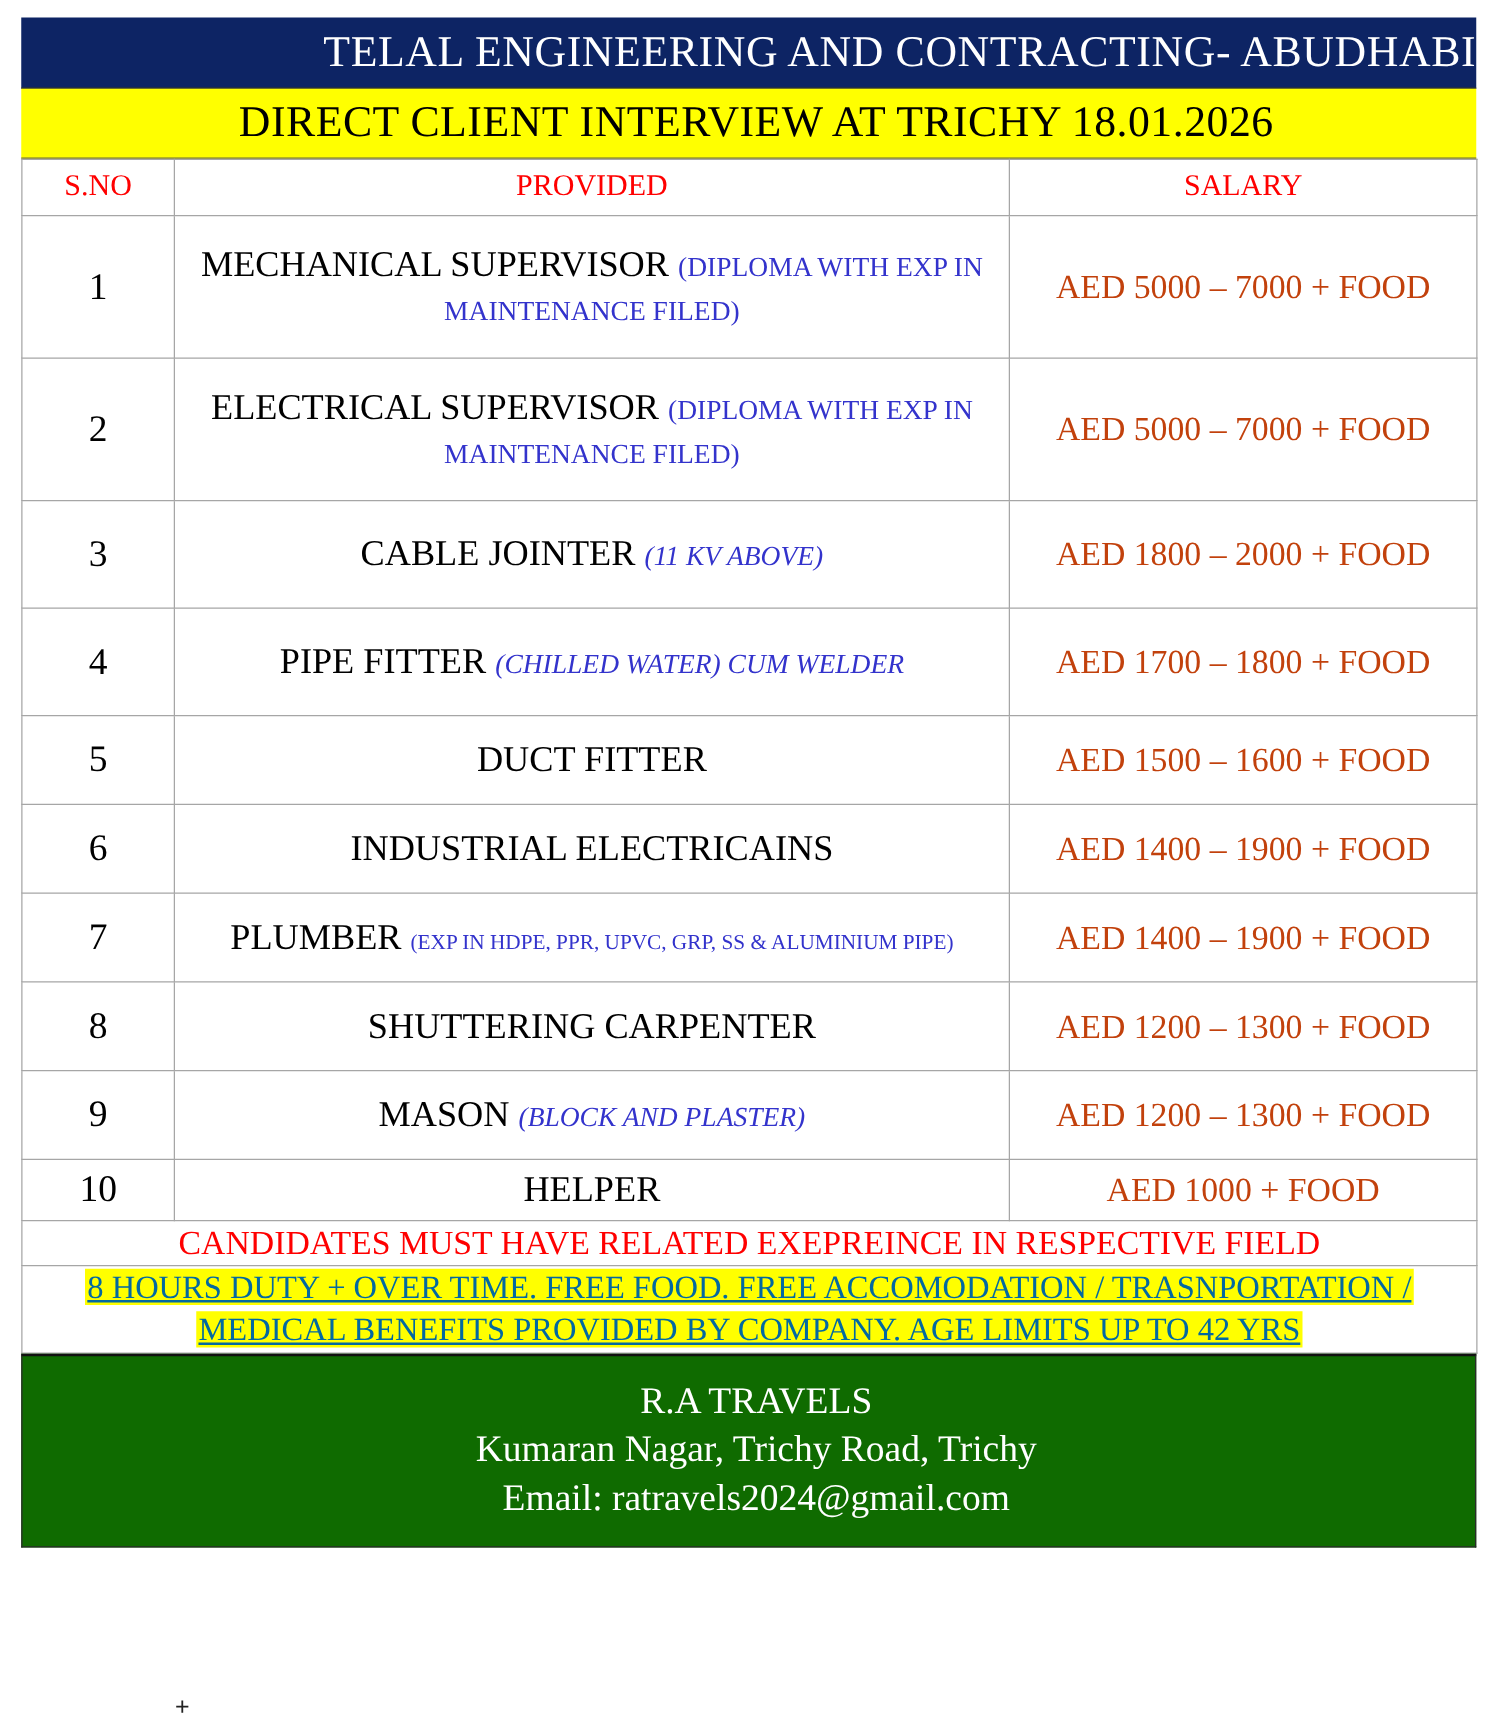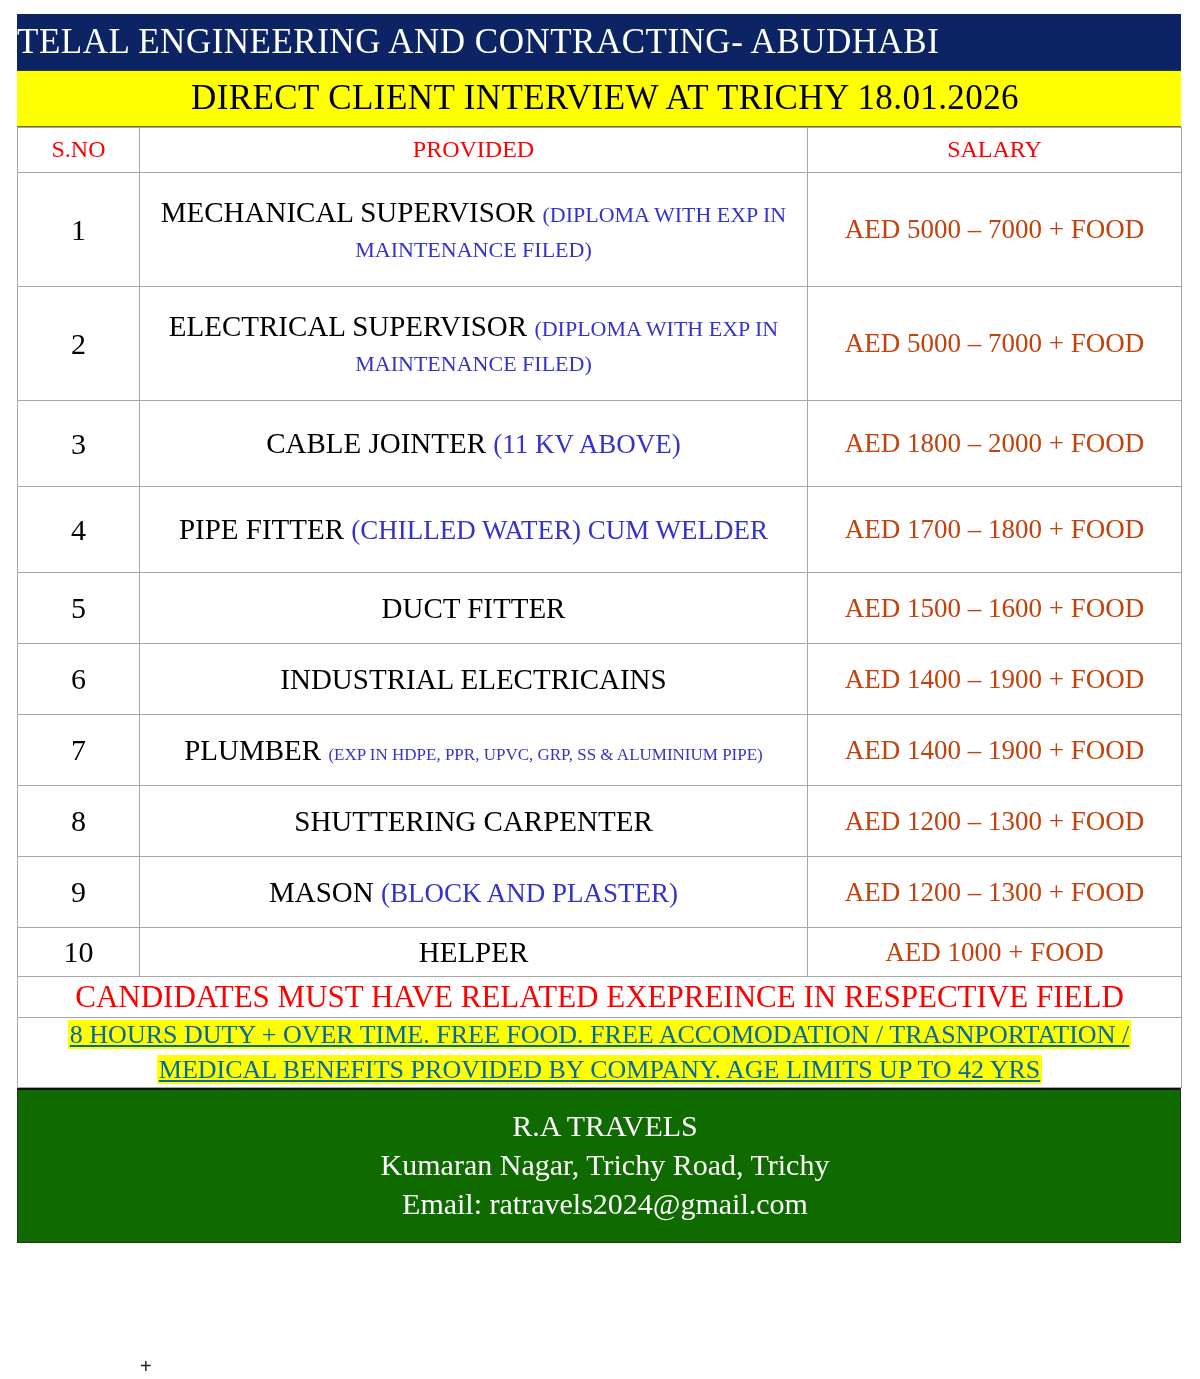--- a/index.html
+++ b/index.html
@@ -26,21 +26,21 @@
     left: 17px;
     top: 14px;
     width: 1164px;
     box-sizing: border-box;
   }
 
   
   .banner-company {
     background: #0d2464;
     color: #ffffff;
-    text-align: left;
+    text-align: right;
     font-size: 35px;
     line-height: 1.0;
     letter-spacing: 0.5px;
     padding: 10px 0 11px 0;
     font-family: "Liberation Serif", "DejaVu Serif", serif;
     white-space: nowrap;
     border-bottom: 1px solid #3a3a1a;
   }
   .banner-interview {
     background: #ffff00;
@@ -99,35 +99,36 @@
   .note-blue {
     color: #3333cc;
     font-size: 22px;
   }
   .note-blue-sm {
     color: #3333cc;
     font-size: 17px;
   }
   .note-blue-lg {
     color: #3333cc;
-    font-size: 27px;
+    font-size: 22px;
+    font-style: italic;
   }
 
   
   tr.r-tall td { height: 113px; }
   tr.r-med  td { height: 85px; }
   tr.r-std  td { height: 70px; }
   tr.r-short td { height: 48px; }
   tr.r-hdr  td { height: 44px; }
 
   
   td.notice-red {
     text-align: center;
     color: #ff0000;
-    font-size: 31px;
+    font-size: 27px;
     line-height: 1.3;
     padding: 13px 10px 15px 10px;
   }
   td.notice-yellow {
     text-align: center;
     font-size: 26px;
     line-height: 1.32;
     padding: 11px 4px 12px 4px;
   }
   td.notice-yellow .hl {

